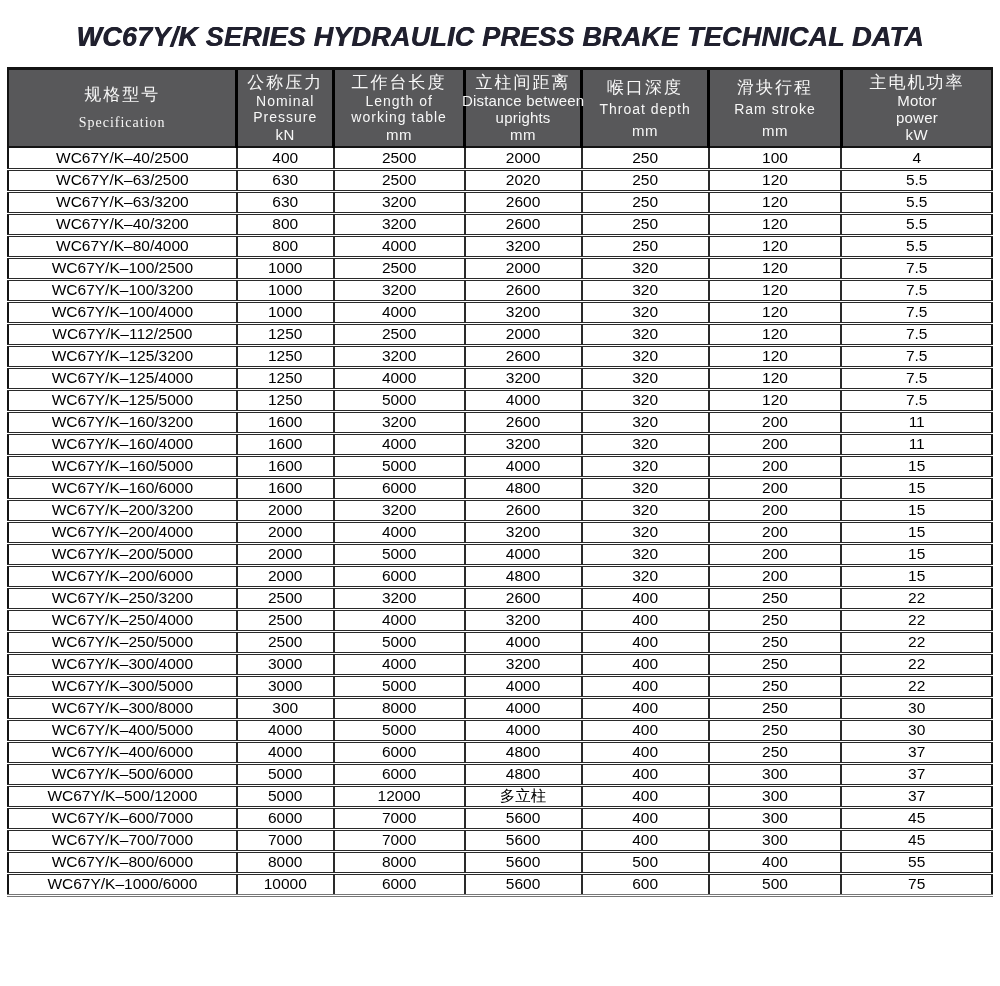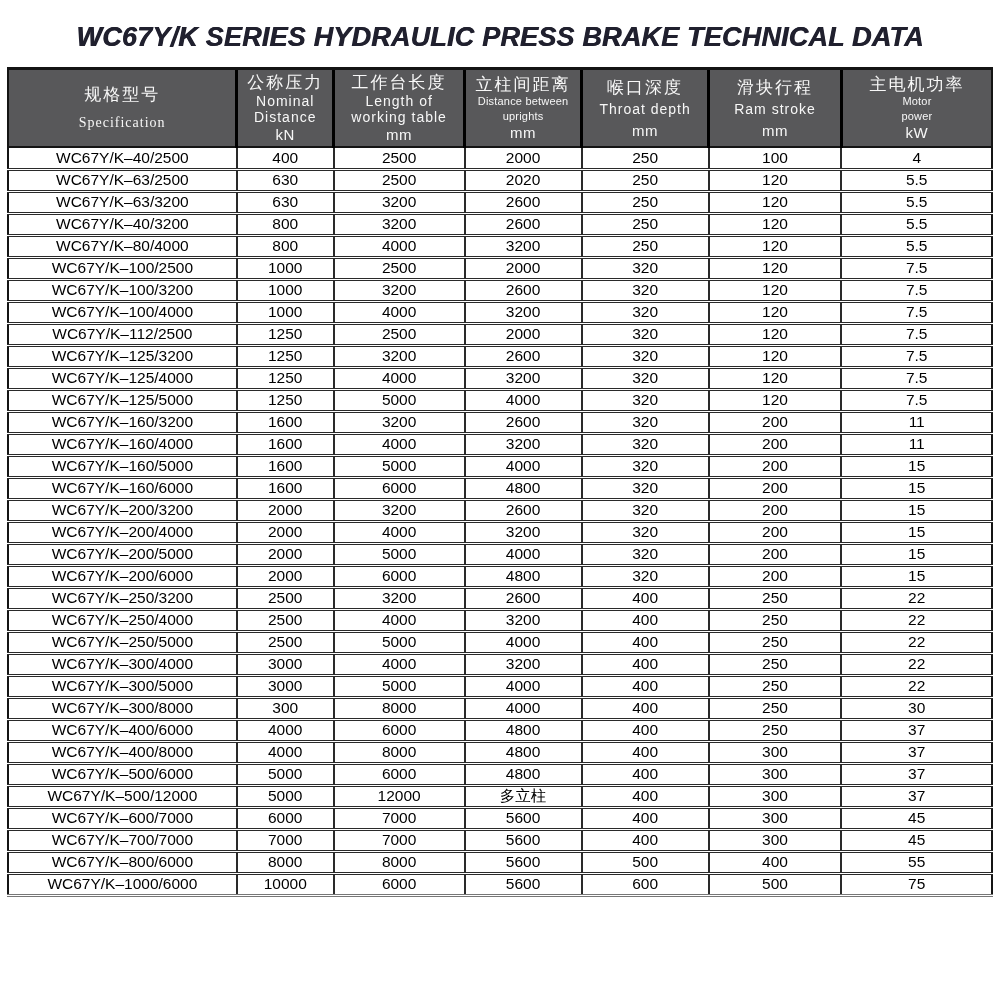--- a/index.html
+++ b/index.html
@@ -54,21 +54,21 @@
     height:76px;
     display:flex;
     flex-direction:column;
     align-items:center;
     justify-content:space-evenly;
     line-height:1;
     padding:2px 0;
   }
   .zh{font-size:17px;letter-spacing:2px;white-space:nowrap;}
   .en{font-size:14px;letter-spacing:1px;white-space:nowrap;}
-  .en.small{font-size:11px;letter-spacing:0.2px;}
+  .en.small{font-size:15px;letter-spacing:0.2px;}
   .unit{font-size:15px;letter-spacing:0.5px;}
   tbody td{
     text-align:center;
     font-size:15.5px;
     line-height:18px;
     padding:0;
     height:22px;
     border-bottom:3px double var(--row-border);
     border-left:2px solid var(--row-border);
     white-space:nowrap;
@@ -98,21 +98,21 @@
           <th>
             <div class="hbox">
               <div class="zh">规格型号</div>
               <div class="en">Specification</div>
             </div>
           </th>
           <th>
             <div class="hbox">
               <div class="zh">公称压力</div>
               <div class="en">Nominal</div>
-              <div class="en">Distance</div>
+              <div class="en">Pressure</div>
               <div class="unit">kN</div>
             </div>
           </th>
           <th>
             <div class="hbox">
               <div class="zh">工作台长度</div>
               <div class="en">Length of</div>
               <div class="en">working table</div>
               <div class="unit">mm</div>
             </div>
@@ -378,35 +378,35 @@
         <tr>
           <td>WC67Y/K–300/8000</td>
           <td>300</td>
           <td>8000</td>
           <td>4000</td>
           <td>400</td>
           <td>250</td>
           <td>30</td>
         </tr>
         <tr>
+          <td>WC67Y/K–400/5000</td>
+          <td>4000</td>
+          <td>5000</td>
+          <td>4000</td>
+          <td>400</td>
+          <td>250</td>
+          <td>30</td>
+        </tr>
+        <tr>
           <td>WC67Y/K–400/6000</td>
           <td>4000</td>
           <td>6000</td>
           <td>4800</td>
           <td>400</td>
           <td>250</td>
-          <td>37</td>
-        </tr>
-        <tr>
-          <td>WC67Y/K–400/8000</td>
-          <td>4000</td>
-          <td>8000</td>
-          <td>4800</td>
-          <td>400</td>
-          <td>300</td>
           <td>37</td>
         </tr>
         <tr>
           <td>WC67Y/K–500/6000</td>
           <td>5000</td>
           <td>6000</td>
           <td>4800</td>
           <td>400</td>
           <td>300</td>
           <td>37</td>

